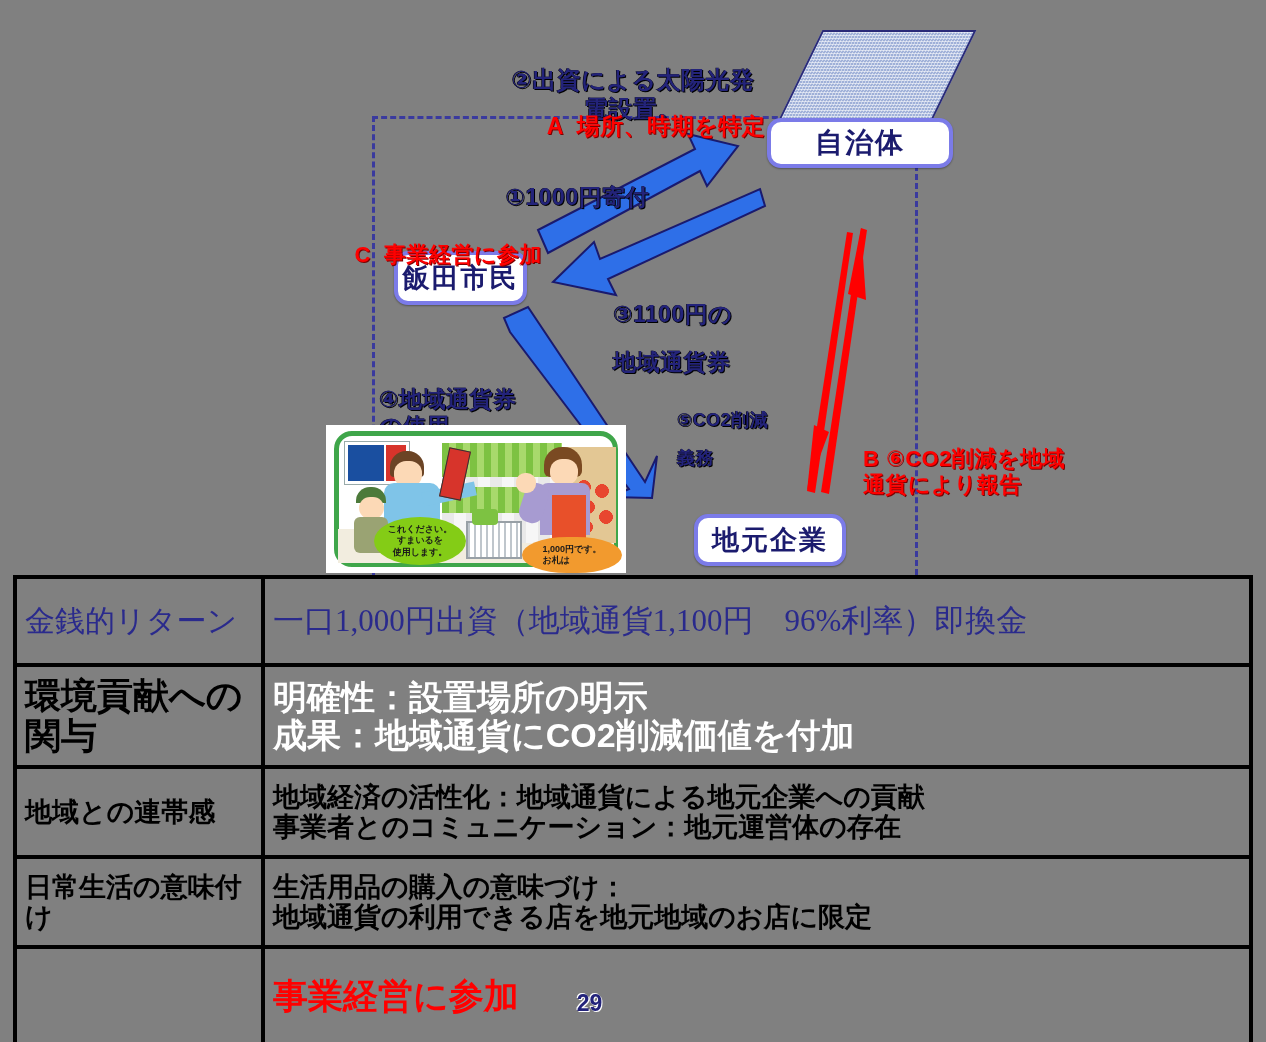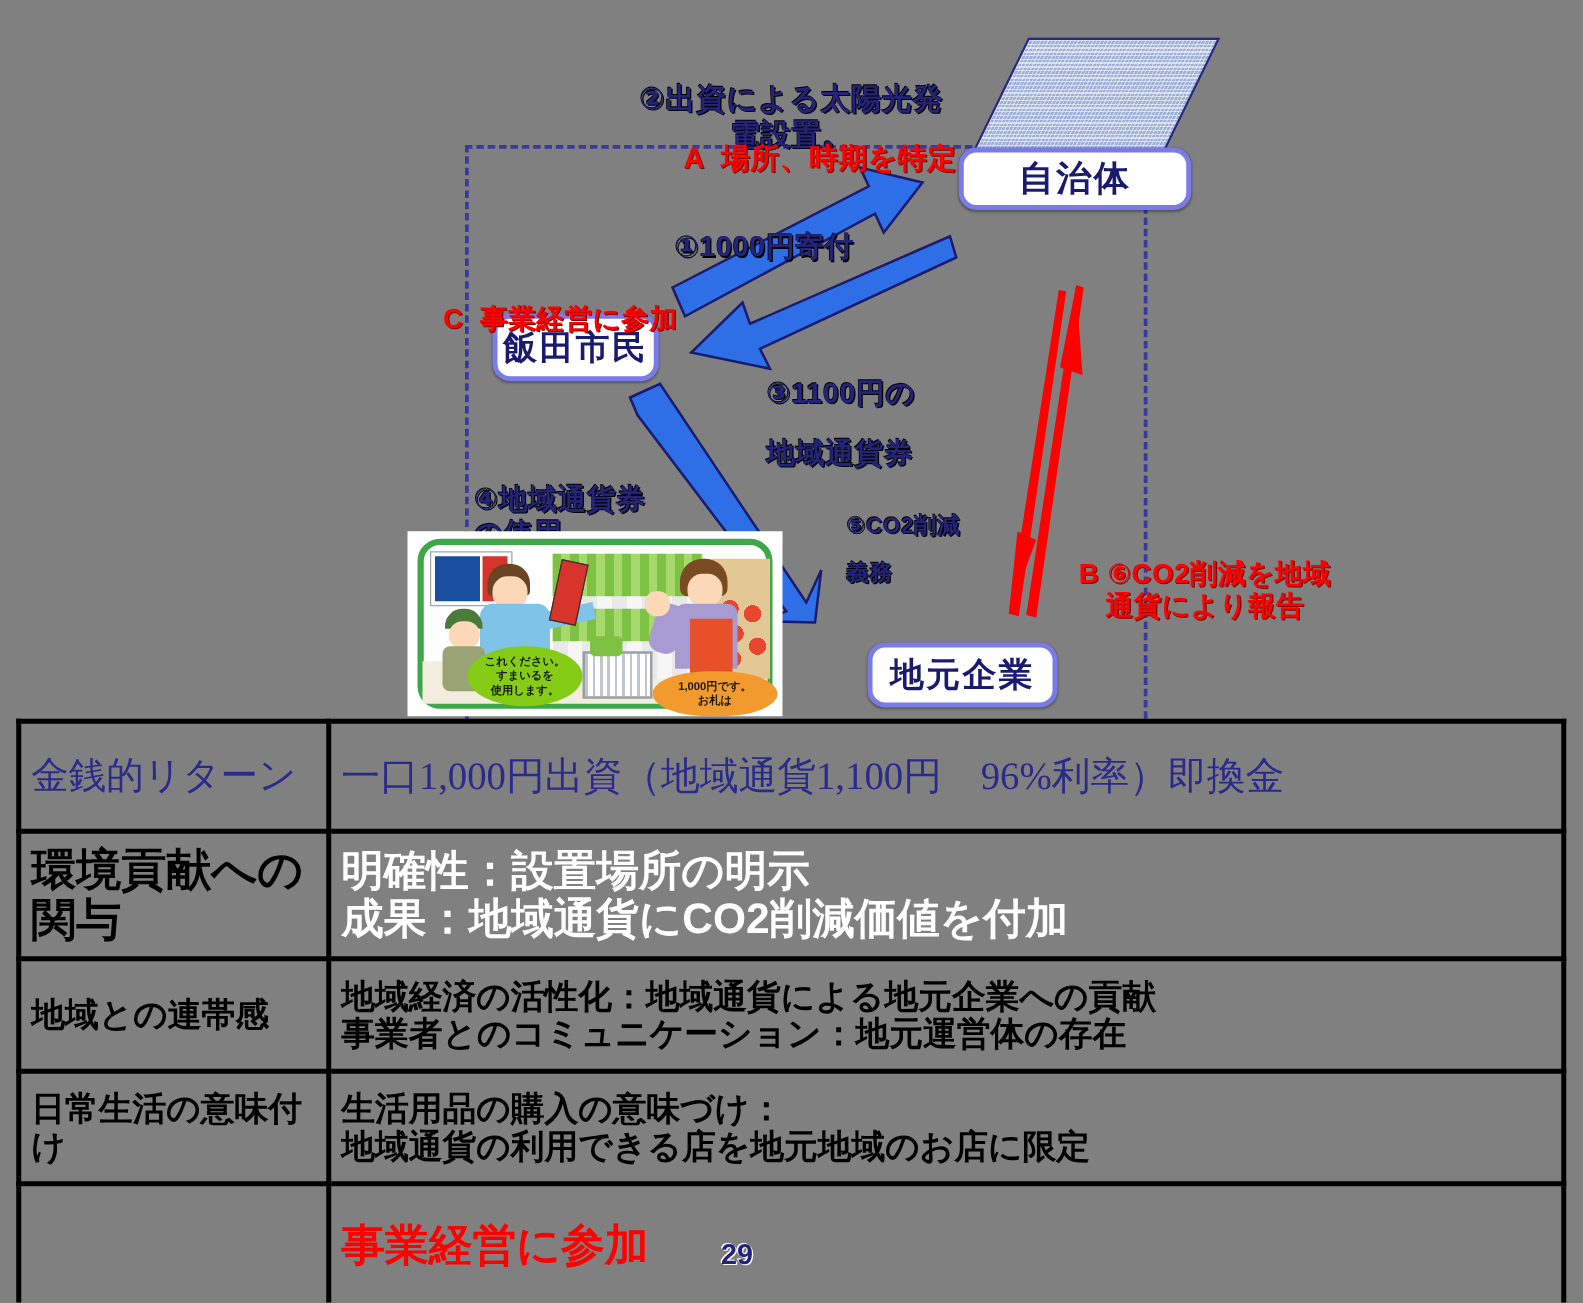--- a/index.html
+++ b/index.html
@@ -150,21 +150,21 @@
 
   <div class="lbl navy" style="left:503px;top:6px;font-size:24px;text-align:center;width:260px;">
     <span class="line" style="white-space:pre-line;">②出資による太陽光発
 電設置。</span>
   </div>
 
   <div class="lbl redtxt" style="left:520px;top:84px;font-size:23px;">
     <span>A  場所、時期を特定</span>
   </div>
 
-  <div class="lbl navy" style="left:512px;top:155px;font-size:23px;">
+  <div class="lbl navy" style="left:478px;top:155px;font-size:23px;">
     <span>①1000円寄付</span>
   </div>
 
   <div class="lbl redtxt" style="left:328px;top:215px;font-size:22px;">
     <span>C  事業経営に参加</span>
   </div>
 
   <div class="lbl navy" style="left:613px;top:278px;font-size:23px;white-space:pre-line;line-height:1.05;">
     <span>③1100円の
 
@@ -175,21 +175,21 @@
     <span>④地域通貨券
 の使用</span>
   </div>
 
   <div class="lbl navy" style="left:677px;top:392px;font-size:18px;white-space:pre-line;line-height:1.05;">
     <span>⑤CO2削減
 
 義務</span>
   </div>
 
-  <div class="lbl redtxt" style="left:863px;top:420px;font-size:22px;white-space:pre-line;line-height:1.18;text-align:center;">
+  <div class="lbl redtxt" style="left:863px;top:420px;font-size:22px;white-space:pre-line;line-height:1.18;text-align:left;">
     <span>B  ⑥CO2削減を地域
 通貨により報告</span>
   </div>
 
   <div class="illus" style="left:326px;top:425px;width:300px;height:148px;">
     <div class="illus-frame"></div>
 
     <div class="abs" style="left:12px;bottom:10px;width:276px;height:34px;background:#F2EDDF;"></div>
 
     <div class="abs" style="left:116px;top:18px;width:120px;height:100px;background:
@@ -238,21 +238,21 @@
     <div class="abs" style="left:146px;top:84px;width:26px;height:16px;background:#7DC242;border-radius:4px;"></div>
 
     <div class="abs" style="left:218px;top:22px;width:38px;height:30px;background:#7A4A22;border-radius:18px 18px 6px 6px;"></div>
     <div class="abs" style="left:224px;top:34px;width:28px;height:26px;background:#FCD9B6;border-radius:12px;"></div>
     <div class="abs" style="left:214px;top:58px;width:50px;height:52px;background:#A79BD1;border-radius:8px 8px 0 0;"></div>
     <div class="abs" style="left:226px;top:70px;width:34px;height:44px;background:#E8502A;"></div>
     <div class="abs" style="left:196px;top:58px;width:24px;height:40px;background:#A79BD1;transform:rotate(18deg);border-radius:10px;"></div>
     <div class="abs" style="left:190px;top:48px;width:20px;height:20px;background:#FCD9B6;border-radius:9px;"></div>
 
     <div class="abs" style="left:196px;top:112px;width:100px;height:36px;background:#F29A2E;border-radius:50px/20px;
-                display:flex;align-items:center;justify-content:center;text-align:center;
+                display:flex;align-items:center;justify-content:center;
                 color:#1a1a1a;font-size:9px;line-height:1.25;font-weight:bold;white-space:pre-line;">
       <span>1,000円です。
 お札は</span>
     </div>
   </div>
 
   <table class="matrix">
     <tbody>
         <tr>
       <td class="keycol" style="height:78px;">

